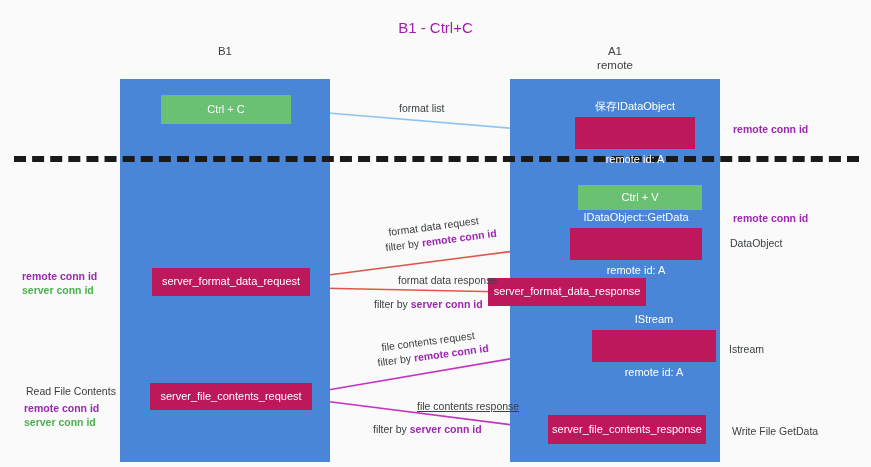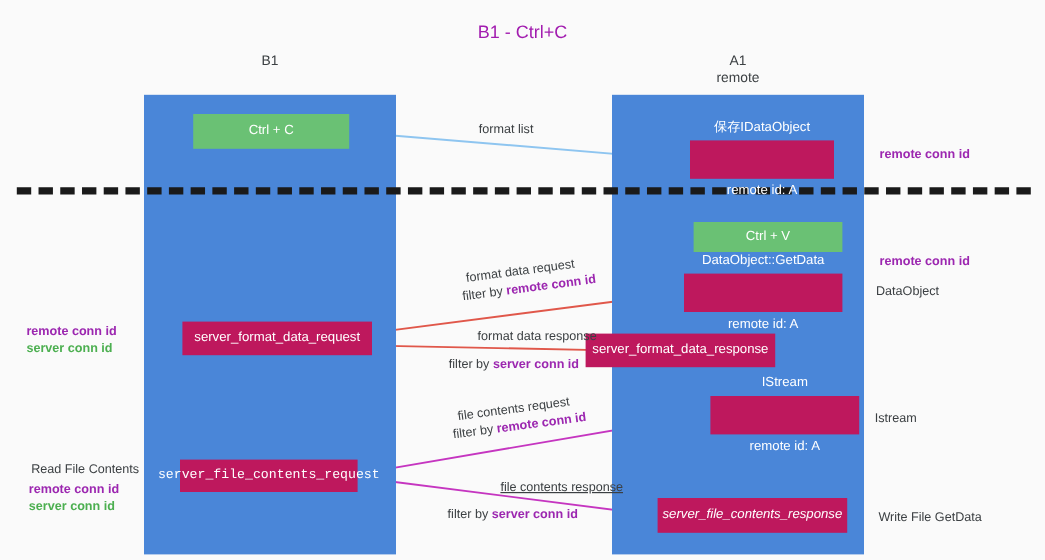--- a/index.html
+++ b/index.html
@@ -51,22 +51,22 @@
   .node.orange{background:#be185d;gap:40px;}
   .node .l2{display:block;}
 
   #n-ctrlc{left:161px;top:95px;width:130px;height:29px;}
   #n-save-ido{left:575px;top:117px;width:120px;height:32px;}
   #n-ctrlv{left:578px;top:172px;width:124px;height:25px;margin-top:13px;}
   #n-getdata{left:570px;top:228px;width:132px;height:32px;}
   #n-sfdreq{left:152px;top:268px;width:158px;height:28px;}
   #n-sfdresp{left:488px;top:278px;width:158px;height:28px;}
   #n-istream{left:592px;top:330px;width:124px;height:32px;}
-  #n-sfcreq{left:150px;top:383px;width:148px;height:27px;font-family:Liberation Mono, monospace;}
-  #n-sfcresp{left:548px;top:415px;width:158px;height:29px;font-style:italic;}
+  #n-sfcreq{left:150px;top:383px;width:162px;height:27px;}
+  #n-sfcresp{left:548px;top:415px;width:158px;height:29px;}
 
   
   .edge-label{
     position:absolute;font-size:10.5px;color:#3c4043;
     white-space:nowrap;line-height:14px;
   }
   .edge-label .hl-remote{color:#9c27b0;font-weight:bold;}
   .edge-label .hl-server{color:#9c27b0;font-weight:bold;}
 
   #lbl-format-list{left:399px;top:101px;}
@@ -154,21 +154,21 @@
 <div class="node orange" id="n-save-ido">
   <span>保存IDataObject</span>
   <span class="l2">remote id: A</span>
 </div>
 
 <div class="node green" id="n-ctrlv">
   <span>Ctrl + V</span>
 </div>
 
 <div class="node orange" id="n-getdata">
-  <span>DataObject::GetData</span>
+  <span>IDataObject::GetData</span>
   <span class="l2">remote id: A</span>
 </div>
 
 <div class="node orange" id="n-sfdreq">
   <span>server_format_data_request</span>
 </div>
 
 <div class="node orange" id="n-sfdresp">
   <span>server_format_data_response</span>
 </div>

